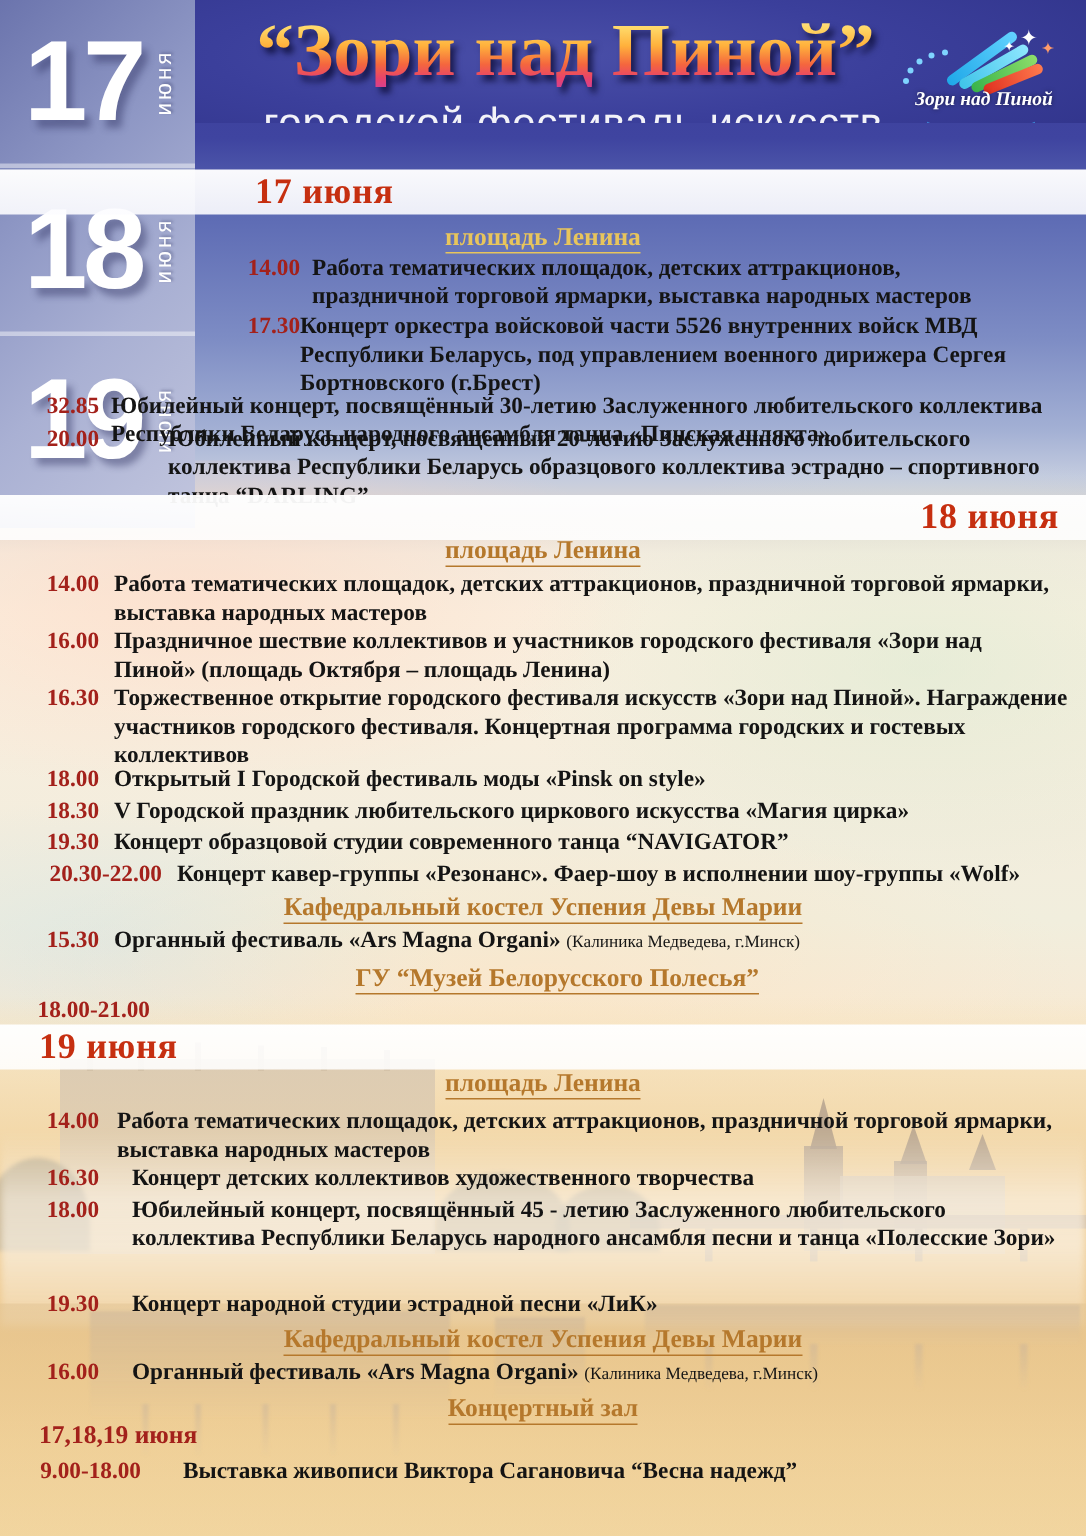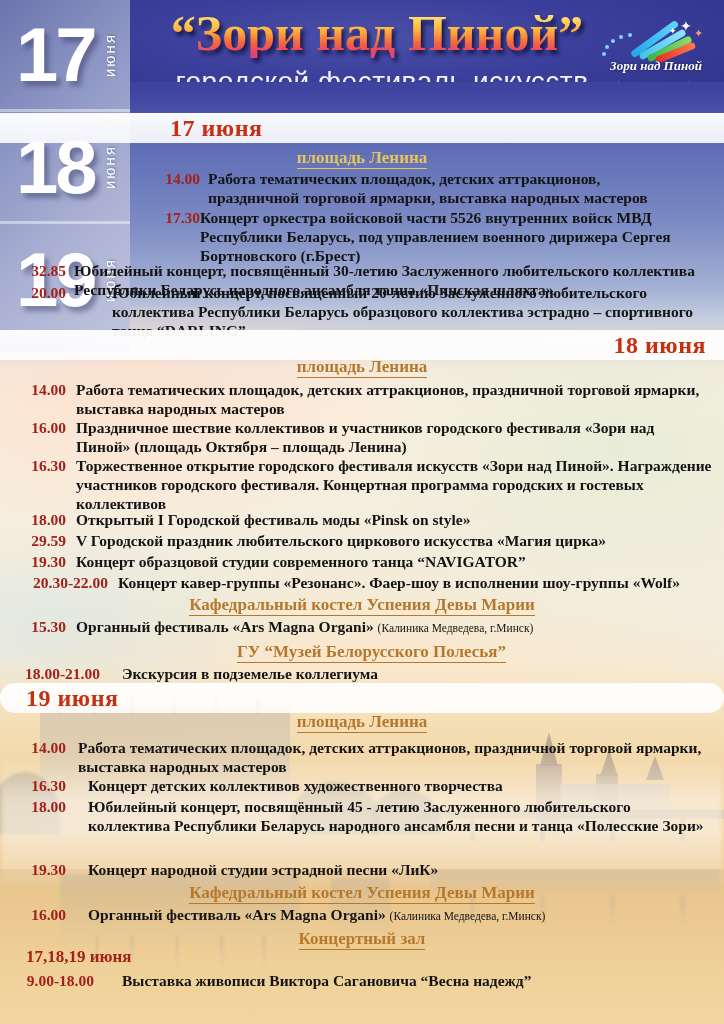--- a/index.html
+++ b/index.html
@@ -437,21 +437,21 @@
     <div class="t" style="width:48px;">16.30</div>
     <div class="d" style="margin-left:10px;">Торжественное открытие городского фестиваля искусств «Зори над Пиной». Награждение участников городского фестиваля. Концертная программа городских и гостевых коллективов</div>
   </div>
 
   <div class="evt" style="left:18px; top:511px; width:700px;">
     <div class="t" style="width:48px;">18.00</div>
     <div class="d" style="margin-left:10px;">Открытый I Городской фестиваль моды «Pinsk on style»</div>
   </div>
 
   <div class="evt" style="left:18px; top:532px; width:700px;">
-    <div class="t" style="width:48px;">29.59</div>
+    <div class="t" style="width:48px;">18.30</div>
     <div class="d" style="margin-left:10px;">V Городской праздник любительского циркового искусства «Магия цирка»</div>
   </div>
 
   <div class="evt" style="left:18px; top:553px; width:700px;">
     <div class="t" style="width:48px;">19.30</div>
     <div class="d" style="margin-left:10px;">Концерт образцовой студии современного танца  “NAVIGATOR”</div>
   </div>
 
   <div class="evt" style="left:18px; top:574px; width:706px;">
     <div class="t" style="width:90px;">20.30-22.00</div>
@@ -469,24 +469,23 @@
       <span class="small">(Калиника Медведева, г.Минск)</span>
     </div>
   </div>
 
   <div class="venue" style="top:642px;padding-left:19px;">
     <span>ГУ “Музей Белорусского Полесья”</span>
   </div>
 
   <div class="evt" style="left:18px; top:665px; width:700px;gap:12px;">
     <div class="t" style="width:82px;">18.00-21.00</div>
-    <div class="d" style="margin-left:10px;">Экскурсия в подземелье коллегиума</div>
-  </div>
-
-  <div class="day-band" style="top:683px;border-radius:15px;">
+  </div>
+
+  <div class="day-band" style="top:683px;">
     <div class="day-label" style="margin-left:26px;">19 июня</div>
   </div>
 
   <div class="venue" style="top:712px;">
     <span>площадь Ленина</span>
   </div>
 
   <div class="evt" style="left:18px; top:739px; width:690px;">
     <div class="t" style="width:48px;">14.00</div>
     <div class="d" style="margin-left:12px;">Работа тематических площадок, детских аттракционов, праздничной торговой ярмарки, выставка народных мастеров</div>

